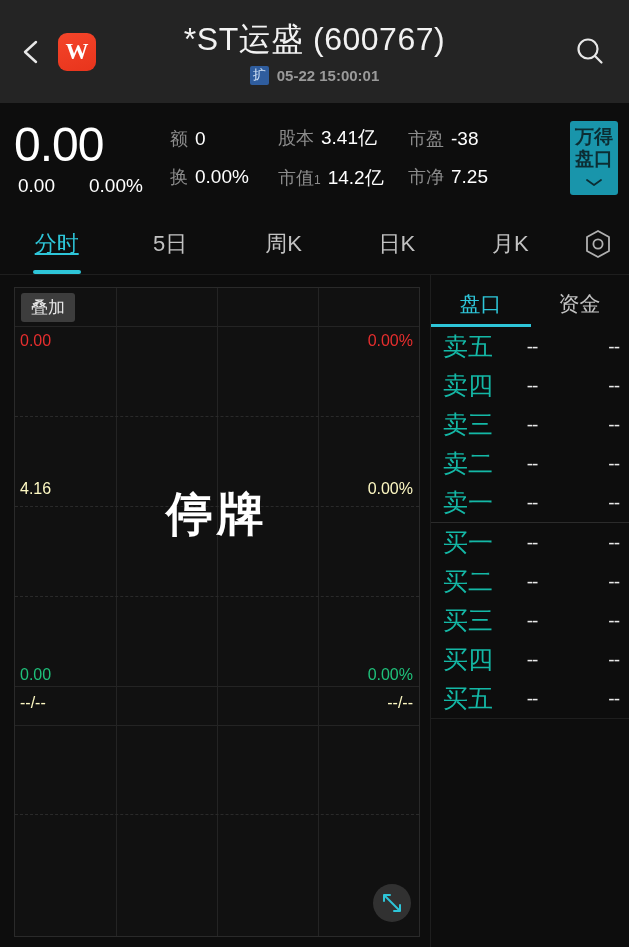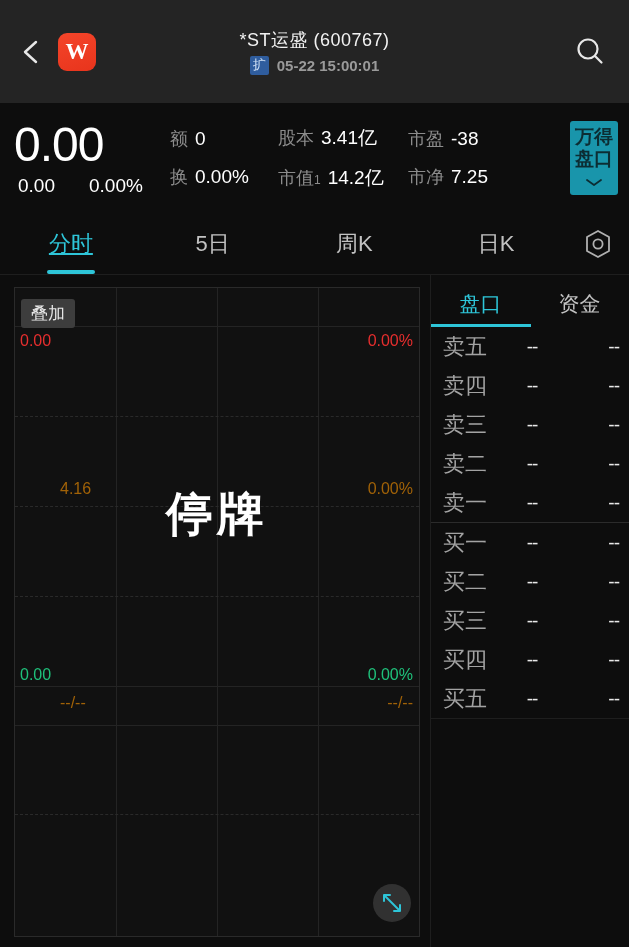--- a/index.html
+++ b/index.html
@@ -23,21 +23,21 @@
     width:38px; height:38px; border-radius:9px;
     background:linear-gradient(160deg,#f4452a,#e8341c);
     display:flex; align-items:center; justify-content:center;
   }
   .logo span { color:#fff; font-size:23px; font-weight:bold; line-height:1; font-family:"Liberation Serif",serif; }
   .hdr-center {
     position:absolute; left:0; right:0; top:0; bottom:0;
     display:flex; flex-direction:column; align-items:center; justify-content:center; gap:4px;
     pointer-events:none;
   }
-  .stock-title { color:#f2f2f2; font-size:18px; letter-spacing:.5px; }
+  .stock-title { color:#f2f2f2; font-size:32px; letter-spacing:.5px; }
   .sub-row { display:flex; align-items:center; gap:8px; }
   .badge-ext {
     background:#2f5d9e; color:#cfe0f5; font-size:13px;
     padding:1px 3px; border-radius:2px; line-height:1.25;
   }
   .timestamp { color:#9a9a9a; font-size:15px;font-weight:bold; }
   .hdr-right { margin-left:auto; padding-right:22px; z-index:2; }
   .search-icon { width:34px; height:34px; cursor:pointer; }
 
   
@@ -93,30 +93,30 @@
   .chart {
     position:relative; width:406px; height:100%;
     border:1px solid #2a2a2a; background:#111111;
   }
   .grid-v { position:absolute; top:0; bottom:0; width:1px; background:#242424; }
   .grid-h { position:absolute; left:0; right:0; height:1px; background:#242424; }
   .grid-h.dash {
     background:none; border-top:1px dashed #2a2a2a;
   }
   .overlay-btn {
-    position:absolute; top:11px; left:6px; z-index:4;
+    position:absolute; top:5px; left:6px; z-index:4;
     background:#3d3d3d; color:#e6e6e6; font-size:17px;
     padding:3px 10px; border-radius:3px; cursor:pointer;
   }
   .lbl { position:absolute; font-size:16px; z-index:3; }
   .lbl.left { left:5px; }
   .lbl.right { right:6px; }
   .lbl.red { color:#e62e2e; }
   .lbl.green { color:#1fc17b; }
-  .lbl.grey { color:#a16207;margin-left:40px; }
+  .lbl.grey { color:#fef9c3; }
   .halt {
     position:absolute; left:0; right:0; top:195px; text-align:center;
     font-size:47px; font-weight:bold; color:#ffffff; letter-spacing:4px; z-index:3;
   }
   .expand-btn {
     position:absolute; right:8px; bottom:14px; width:38px; height:38px;
     border-radius:50%; background:rgba(60,60,60,.75);
     display:flex; align-items:center; justify-content:center; cursor:pointer; z-index:5;
   }
 
@@ -131,21 +131,21 @@
   .ptab.active::after {
     content:""; position:absolute; bottom:0; left:50%; transform:translateX(-50%);
     width:100px; height:3px; background:#2ec5d8;
   }
   .book { flex:1; display:flex; flex-direction:column; }
   .book-group { display:flex; flex-direction:column; }
   .book-group.asks { border-bottom:1px solid #2b2b2b; }
   .brow {
     height:39px; display:flex; align-items:center; padding:0 6px 0 12px;
   }
-  .brow .bk { width:60px; font-size:22px; color:#a3a3a3; }
+  .brow .bk { width:60px; font-size:25px; color:#14b8a6; }
   .brow .bv { flex:1; text-align:center; font-size:19px; color:#e8e8e8; letter-spacing:-1px; }
   .brow .bv2 { width:62px; text-align:right; font-size:19px; color:#e8e8e8; letter-spacing:-1px; padding-right:4px; }
   .panel-spacer { flex:1; }
   .more-btn {
     margin:0 6px 10px 6px; height:42px; border:1px solid #2b2b2b;
     display:flex; align-items:center; justify-content:center;
     color:#dcdcdc; font-size:20px; cursor:pointer;
   }
   .panel-sep { height:1px; background:#1e1e1e; margin:0 0 8px 0; }
 </style>
@@ -240,20 +240,23 @@
         <span>分时</span>
       </div>
     <div class="tab">
         <span>5日</span>
       </div>
     <div class="tab">
         <span>周K</span>
       </div>
     <div class="tab">
         <span>日K</span>
+      </div>
+    <div class="tab">
+        <span>月K</span>
       </div>
     <div class="tab-gear">
       <svg width="30" height="32" viewBox="0 0 30 32">
         <polygon points="15,3 26,9 26,23 15,29 4,23 4,9" fill="none" stroke="#b0b0b0" stroke-width="1.8" stroke-linejoin="round"></polygon>
         <circle cx="15" cy="16" r="4.6" fill="none" stroke="#b0b0b0" stroke-width="1.8"></circle>
       </svg>
     </div>
   </div>
 
   <div class="body">

